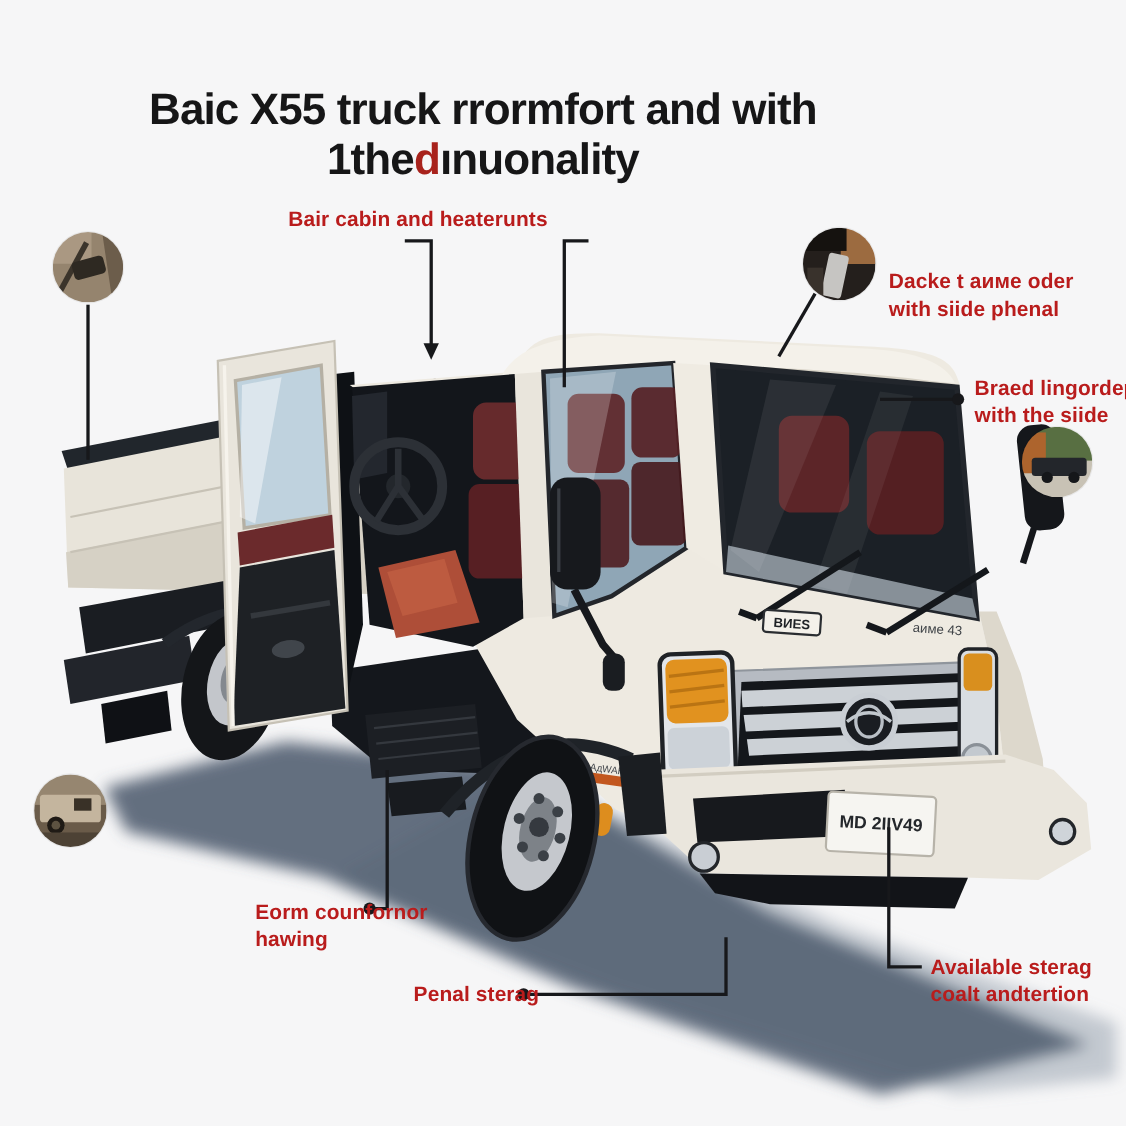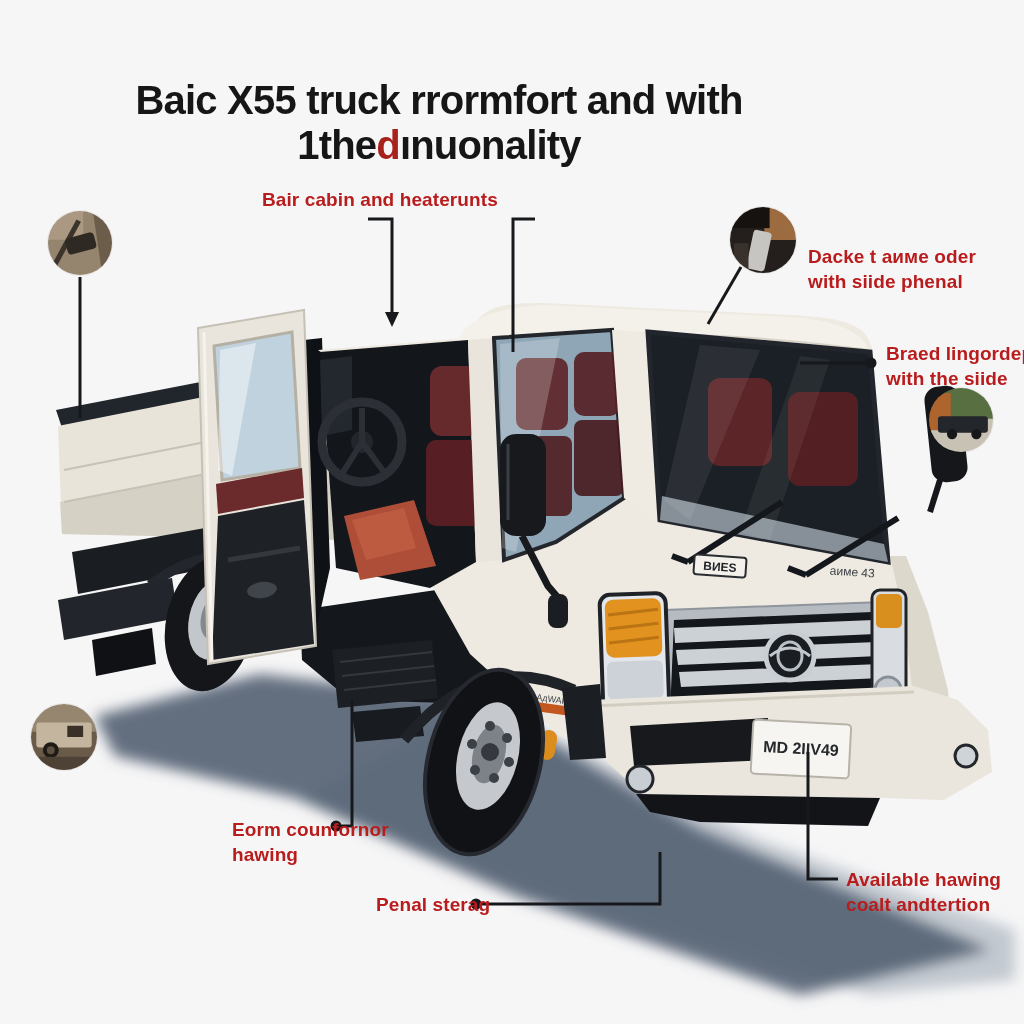--- a/index.html
+++ b/index.html
@@ -271,17 +271,17 @@
     <span>with the siide</span>
   </div>
   <div class="label" style="left:212px;top:818px;margin-left:20px;">
     <span>Eorm counfornor</span>
     <span>hawing</span>
   </div>
   <div class="label" style="left:376px;top:893px;">
     <span>Penal sterag</span>
   </div>
   <div class="label" style="left:846px;top:868px;">
-    <span>Available hawing</span>
+    <span>Available sterag</span>
     <span>coalt andtertion</span>
   </div>
 
 </div>
 
 </body></html>

